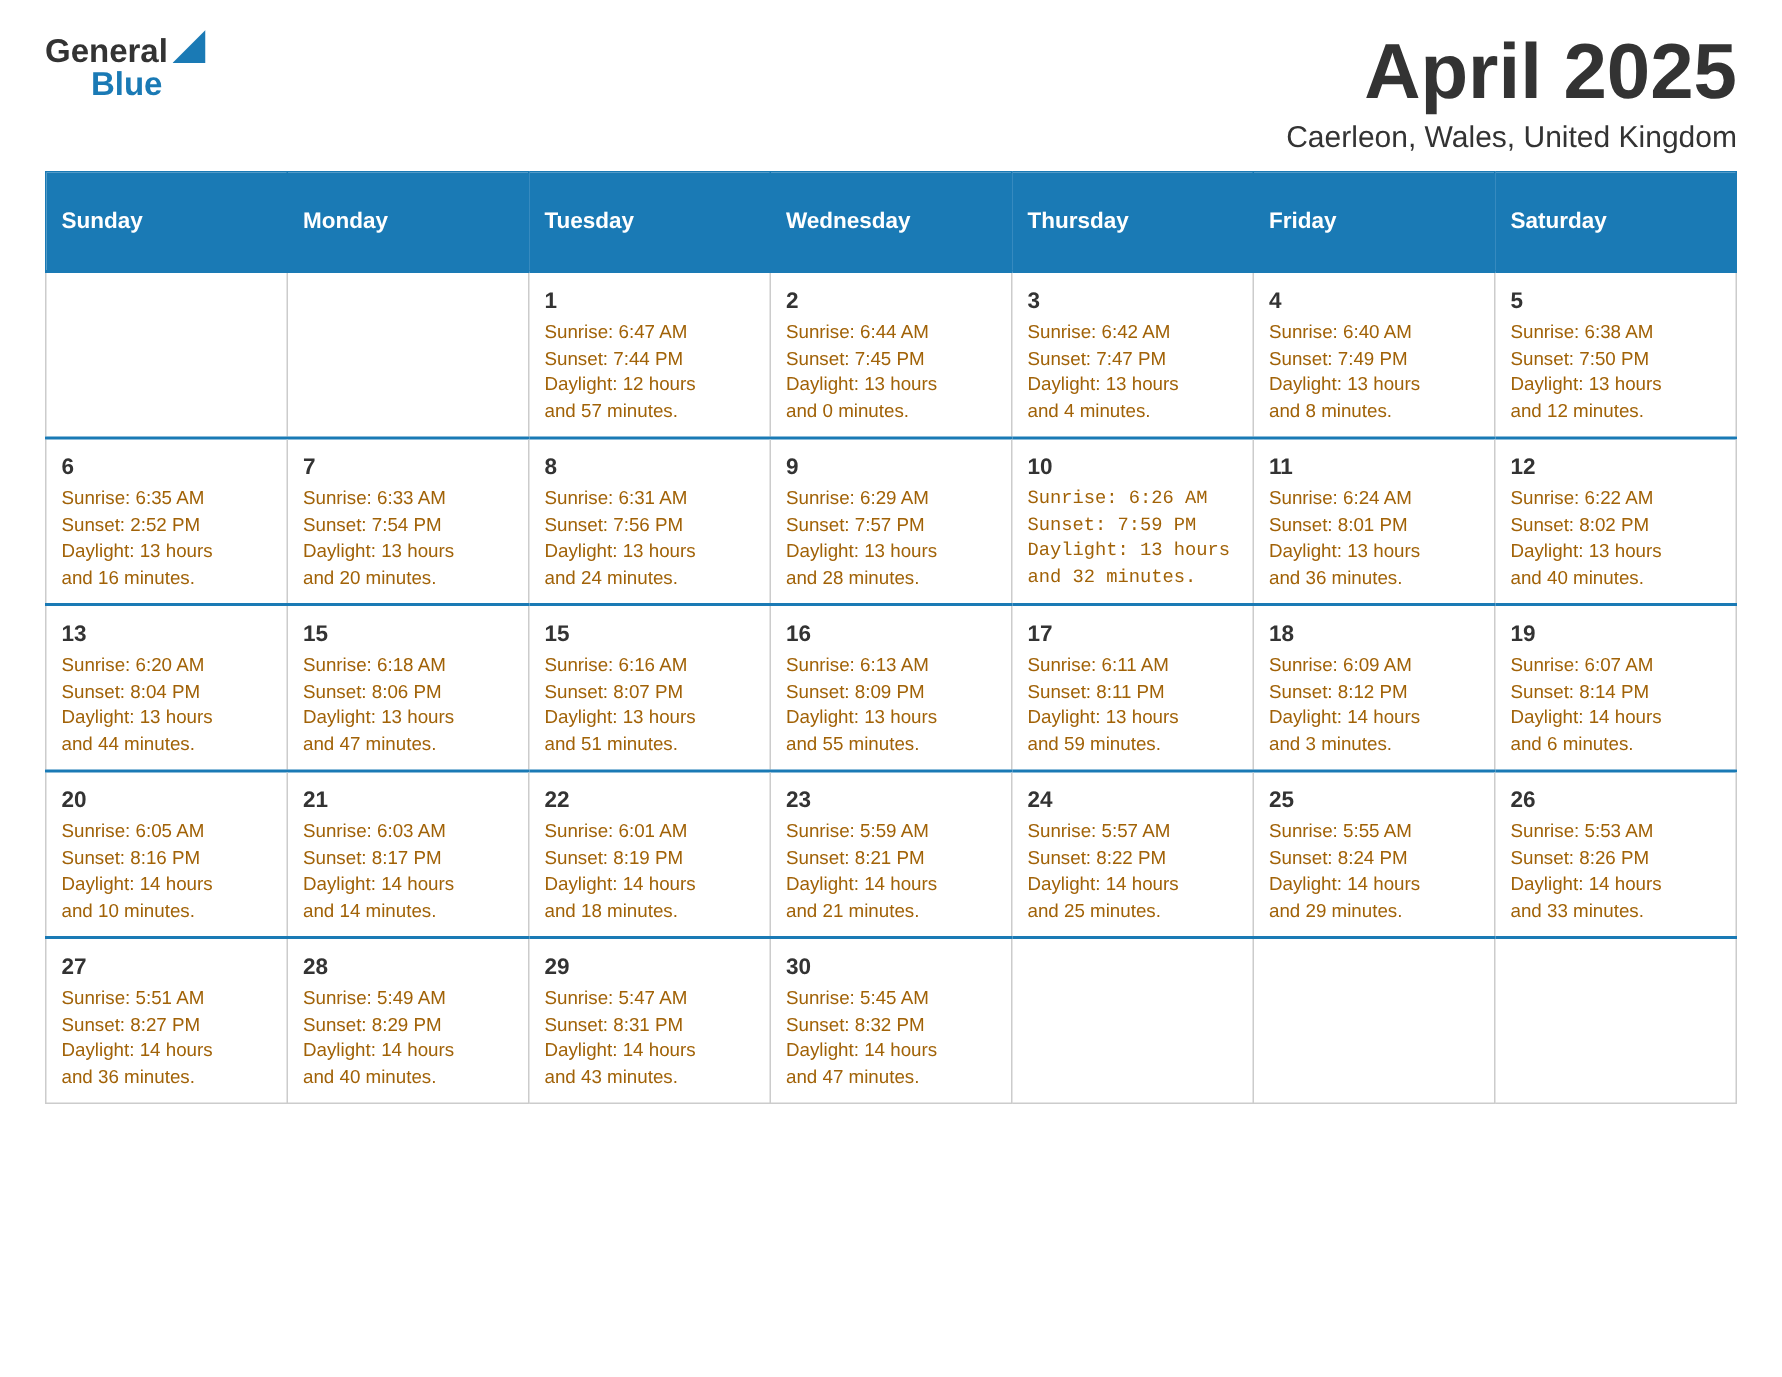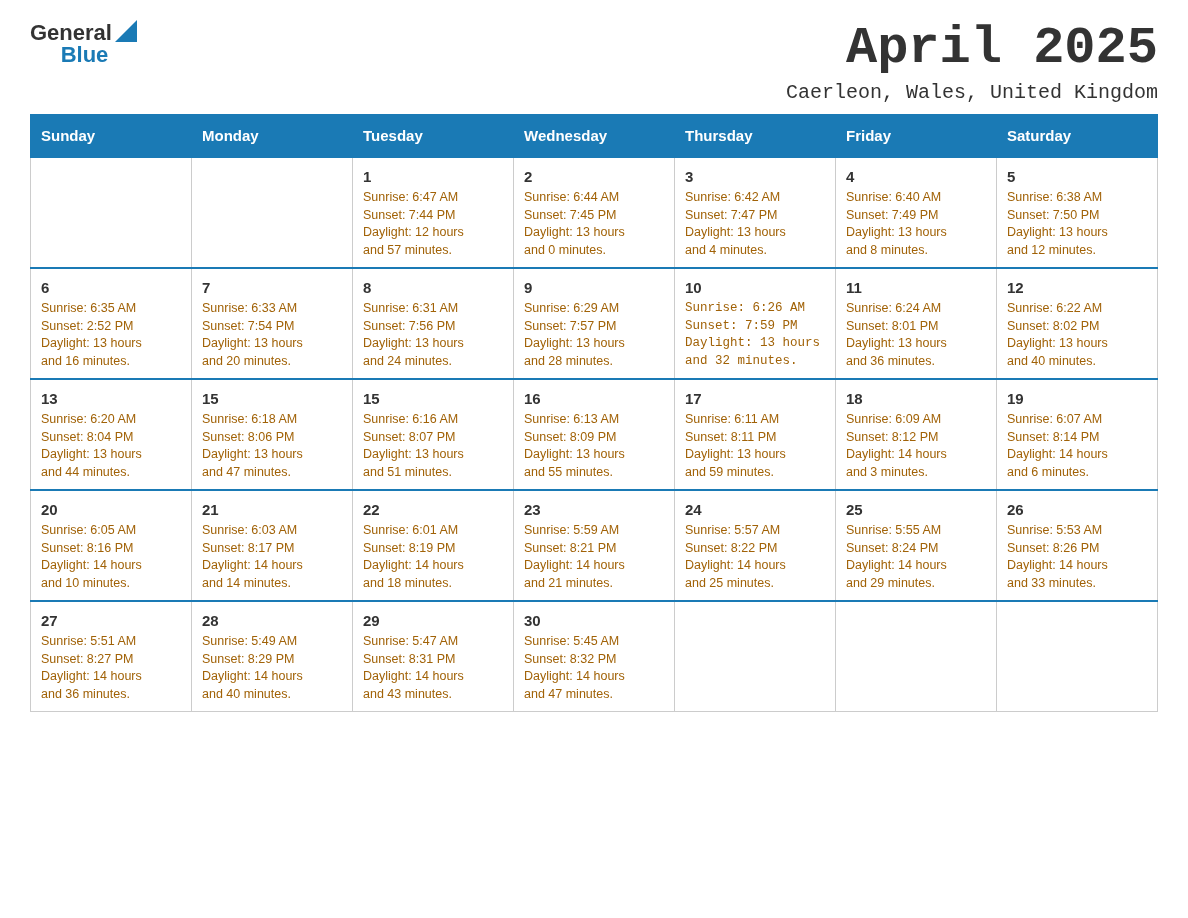--- a/index.html
+++ b/index.html
@@ -27,21 +27,20 @@
       font-weight: bold;
       color: #333;
     }
     .logo-text-blue {
       font-size: 22px;
       font-weight: bold;
       color: #1a7ab5;
     }
     .title-section {
       text-align: right;
-      font-family: Liberation Mono, monospace;
     }
     .month-title {
       font-size: 52px;
       font-weight: bold;
       color: #333;
       line-height: 1.1;
     }
     .location {
       font-size: 20px;
       color: #333;
@@ -50,21 +49,21 @@
     .calendar-table {
       width: 100%;
       border-collapse: collapse;
       margin-top: 10px;
     }
     .calendar-table th {
       background-color: #1a7ab5;
       color: #fff;
       font-size: 15px;
       font-weight: bold;
-      padding: 12px 10px;
+      padding: 24px 10px;
       text-align: left;
       border: 1px solid #1a7ab5;
     }
     .calendar-table td {
       vertical-align: top;
       padding: 8px 10px;
       border: 1px solid #ccc;
       width: 14.28%;
       min-height: 90px;
       font-size: 12.5px;

